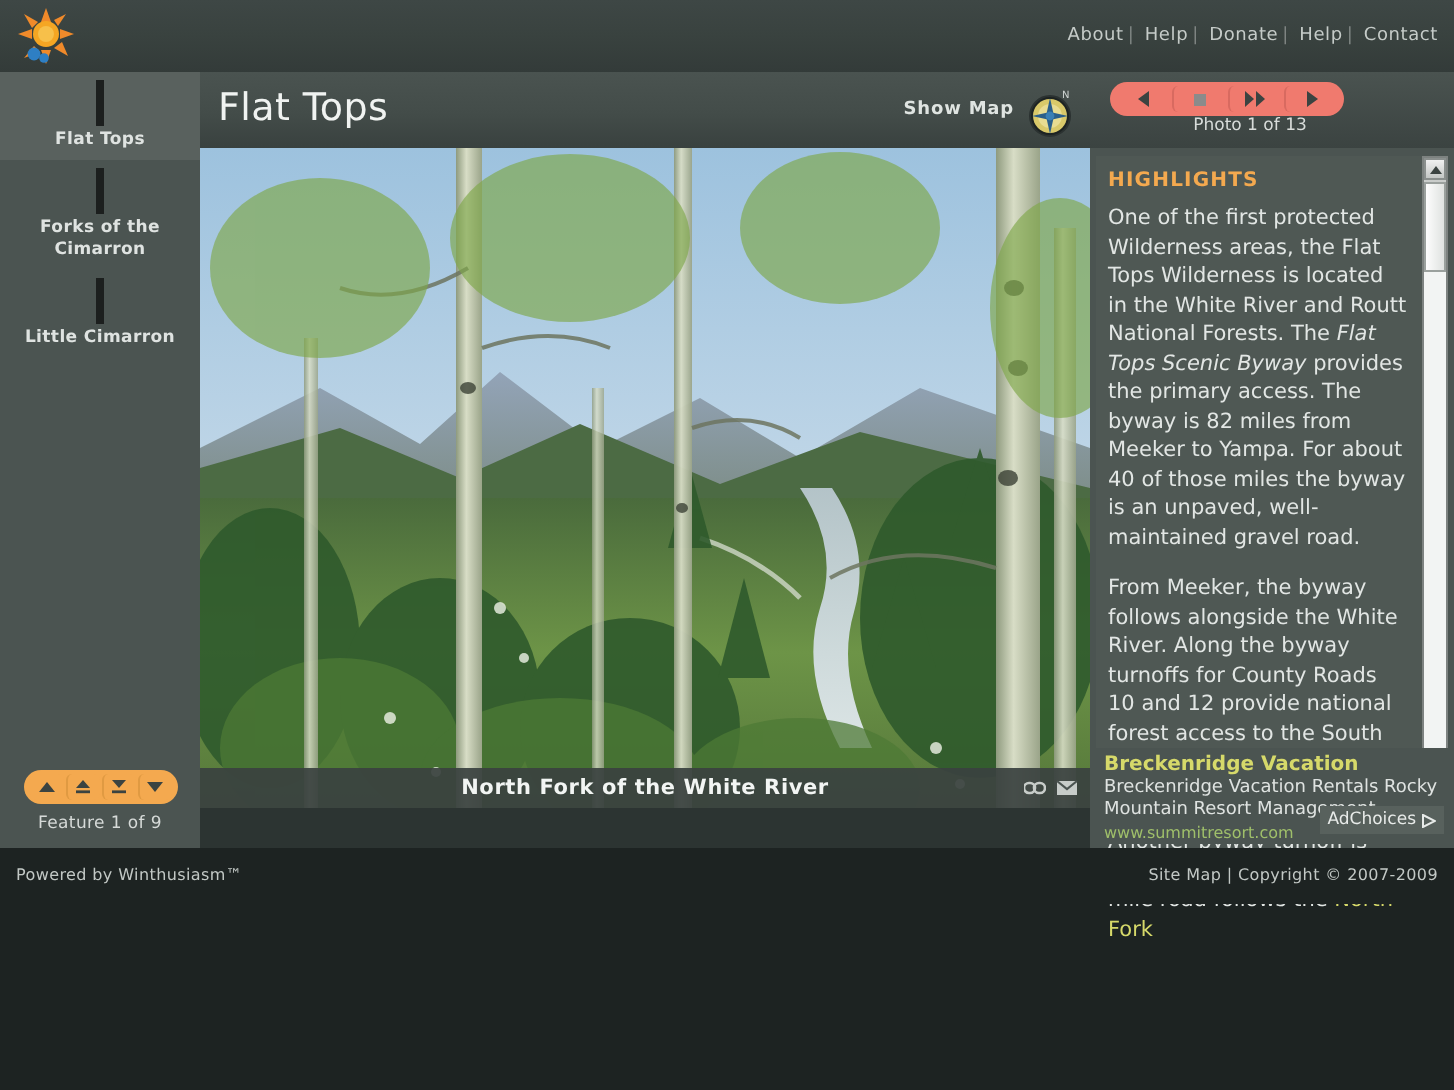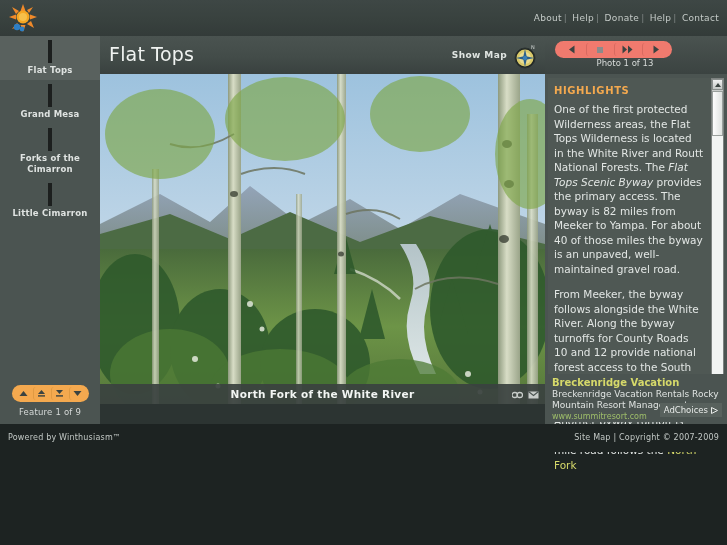--- a/index.html
+++ b/index.html
@@ -202,24 +202,20 @@
         <a>Contact</a>
       </div>
 
     </div>
   </div>
 
   <div class="sidebar">
     <div class="thumb-item active">
       <span class="thumb-box t1"></span>
       <div class="thumb-label">Flat Tops</div>
-    </div>
-    <div class="thumb-item">
-      <span class="thumb-box t2"></span>
-      <div class="thumb-label">Grand Mesa</div>
     </div>
     <div class="thumb-item">
       <span class="thumb-box t4"></span>
       <div class="thumb-label">Forks of the Cimarron</div>
     </div>
     <div class="thumb-item">
       <span class="thumb-box t3"></span>
       <div class="thumb-label">Little Cimarron</div>
     </div>
   </div>

